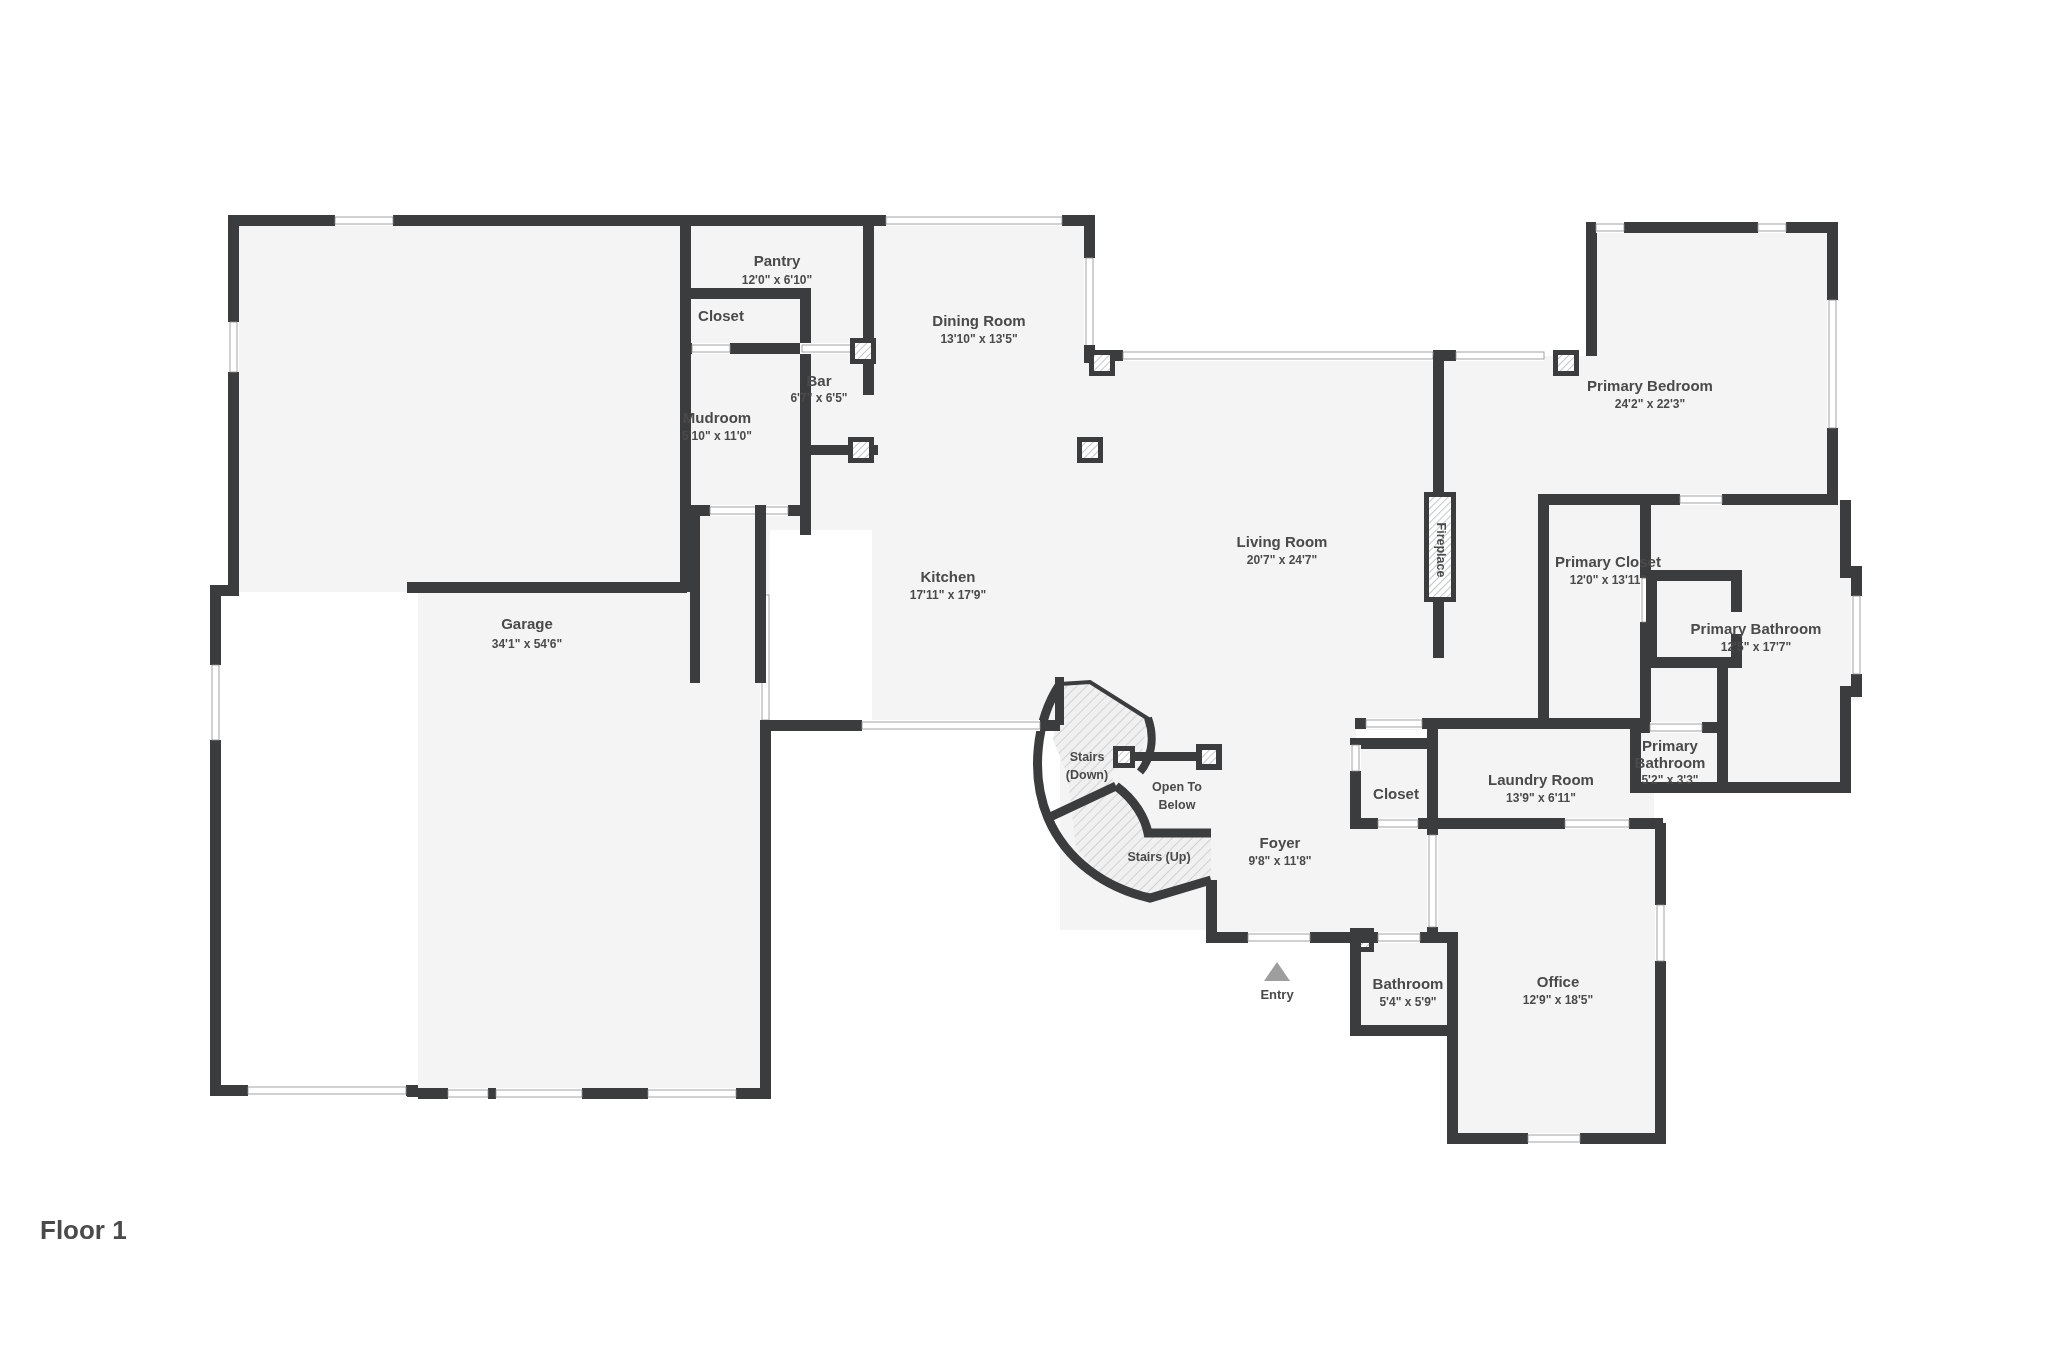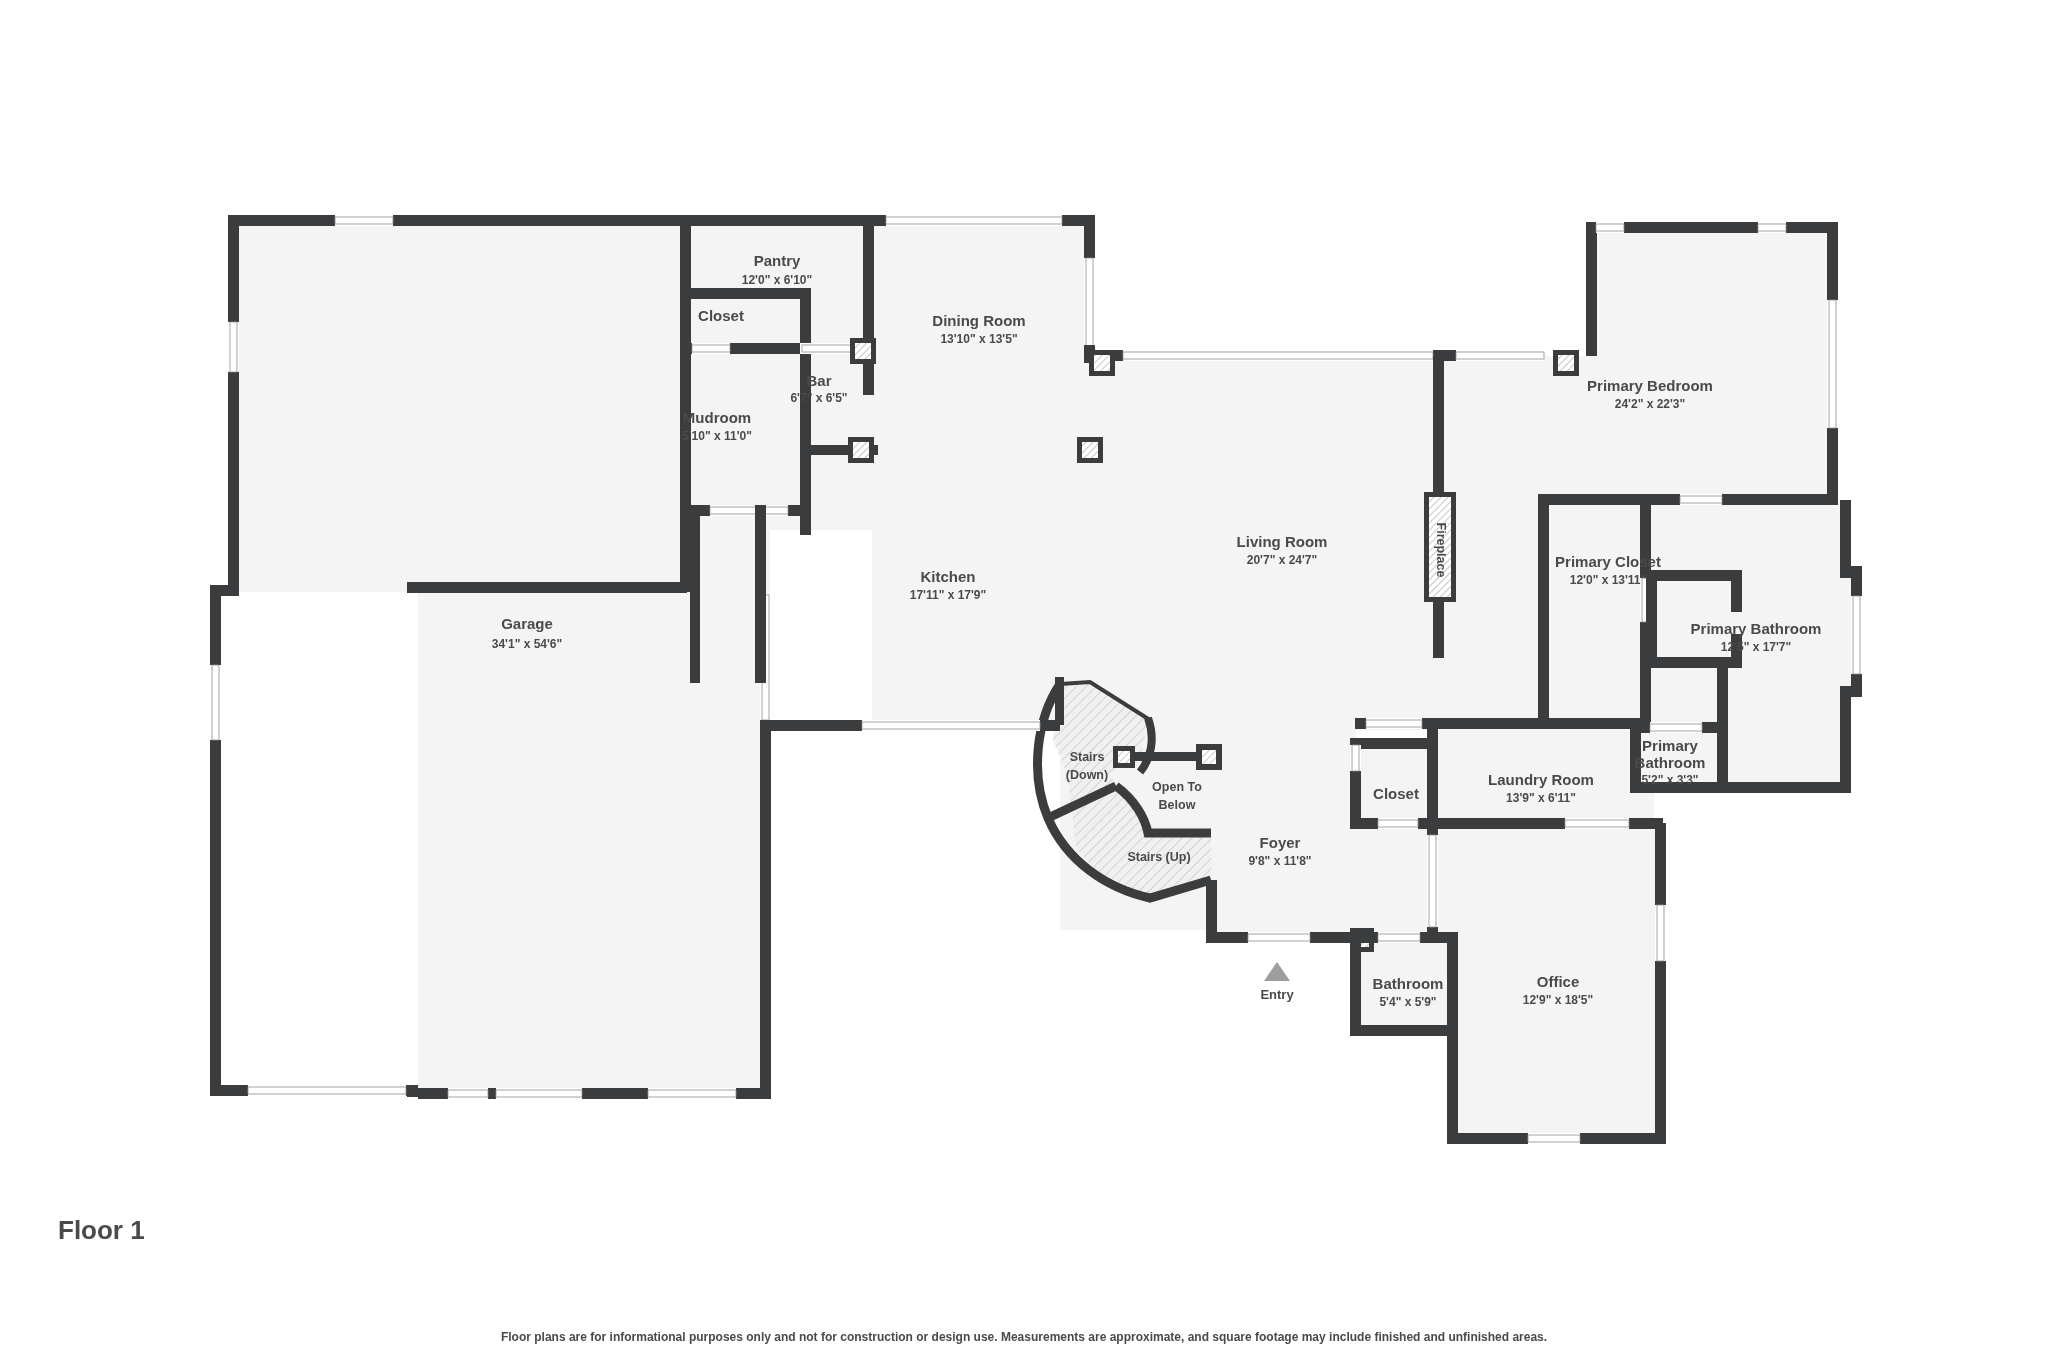--- a/index.html
+++ b/index.html
@@ -59,21 +59,20 @@
   }
   #floor-title {
     position: absolute;
     left: 40px;
     top: 1215px;
     font-family: "Liberation Sans", sans-serif;
     font-weight: bold;
     font-size: 26px;
     color: #4a4a4a;
     letter-spacing: 0px;
-    margin-left: 18px;
   }
   #disclaimer {
     position: absolute;
     left: 0;
     top: 1330px;
     width: 2048px;
     text-align: center;
     font-family: "Liberation Sans", sans-serif;
     font-weight: bold;
     font-size: 12px;
@@ -401,15 +400,14 @@
     <text class="feature-label" x="1177" y="806">Below</text>
 
     <text class="feature-label" x="1159" y="858">Stairs (Up)</text>
 
     <text class="entry-label" x="1277" y="996">Entry</text>
   </g>
 
 </svg>
 
 <div id="floor-title">Floor 1</div>
-<div id="disclaimer">Floor plans are for informational purposes only and not for construction or design use. Measurements are approximate, and square footage may include finished and unfinished areas.</div>
 
 </div>
 
 </body></html>

